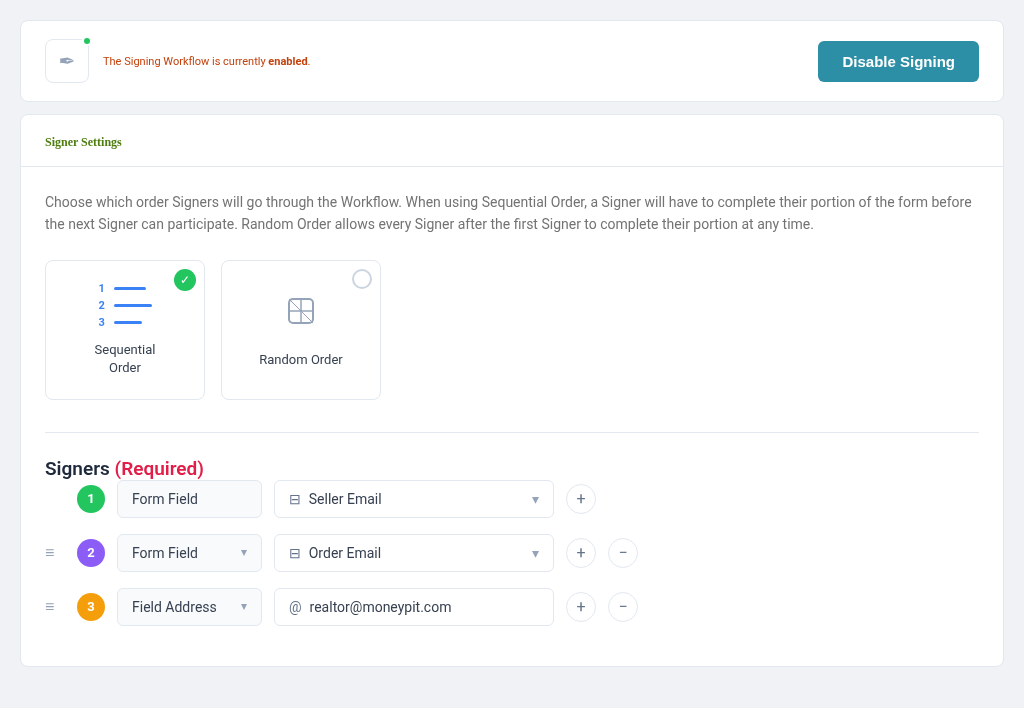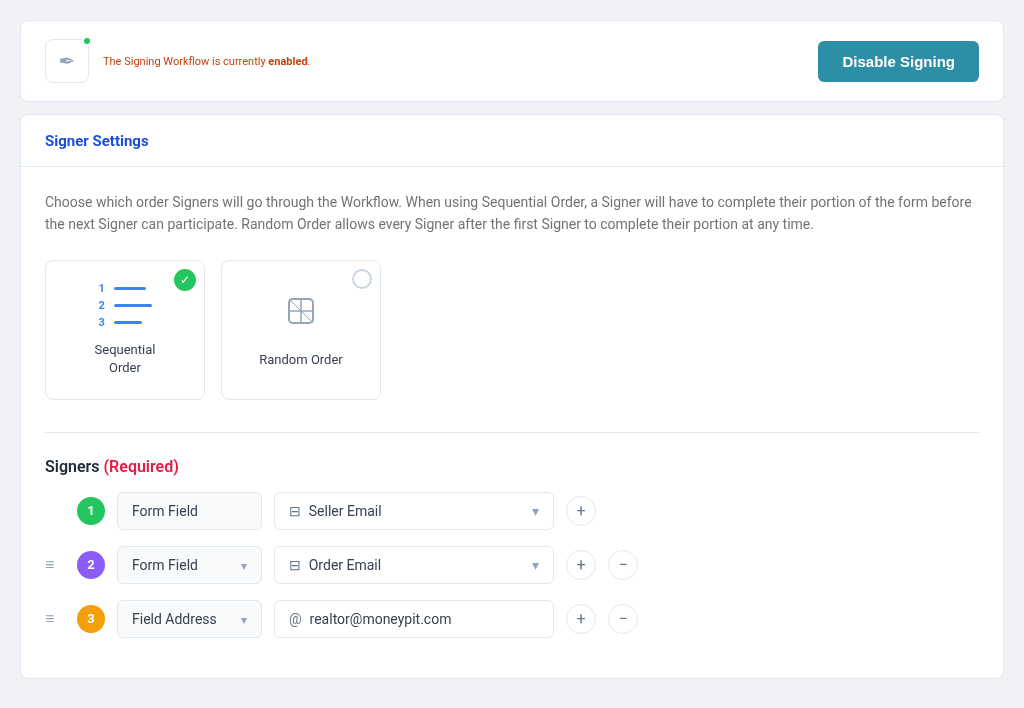--- a/index.html
+++ b/index.html
@@ -80,23 +80,24 @@
       background: #fff;
       border: 1px solid #e2e8f0;
       border-radius: 8px;
       overflow: hidden;
     }
     .settings-header {
       padding: 16px 24px;
       border-bottom: 1px solid #e2e8f0;
     }
     .settings-header-title {
-      font-size: 15px;
+      font-size: 12px;
       font-weight: 700;
-      color: #1d4ed8;
+      color: #4d7c0f;
+      font-family: Liberation Serif, serif;
     }
     .settings-body {
       padding: 24px;
     }
     .settings-description {
       font-size: 14px;
       color: #737373;
       line-height: 1.6;
       margin-bottom: 24px;
     }
@@ -174,24 +175,23 @@
       border-radius: 2px;
       background: #3b82f6;
     }
     
     .random-icon {
       color: #94a3b8;
       font-size: 32px;
     }
     
     .signers-title {
-      font-size: 16px;
+      font-size: 19px;
       font-weight: 600;
       color: #1e293b;
-      margin-bottom: 16px;
     }
     .signers-title span.required {
       color: #e11d48;
       font-weight: 600;
     }
     .signer-row {
       display: flex;
       align-items: center;
       gap: 12px;
       margin-bottom: 16px;
@@ -213,21 +213,21 @@
       color: #fff;
       font-size: 13px;
       font-weight: 700;
       flex-shrink: 0;
     }
     .num-green { background: #22c55e; }
     .num-purple { background: #8b5cf6; }
     .num-orange { background: #f59e0b; }
     .field-select {
       display: flex;
-      align-items: flex-end;
+      align-items: flex-start;
       gap: 6px;
       border: 1px solid #e2e8f0;
       border-radius: 6px;
       padding: 10px 14px;
       background: #f8fafc;
       font-size: 14px;
       color: #374151;
       cursor: pointer;
       min-width: 145px;
     }

